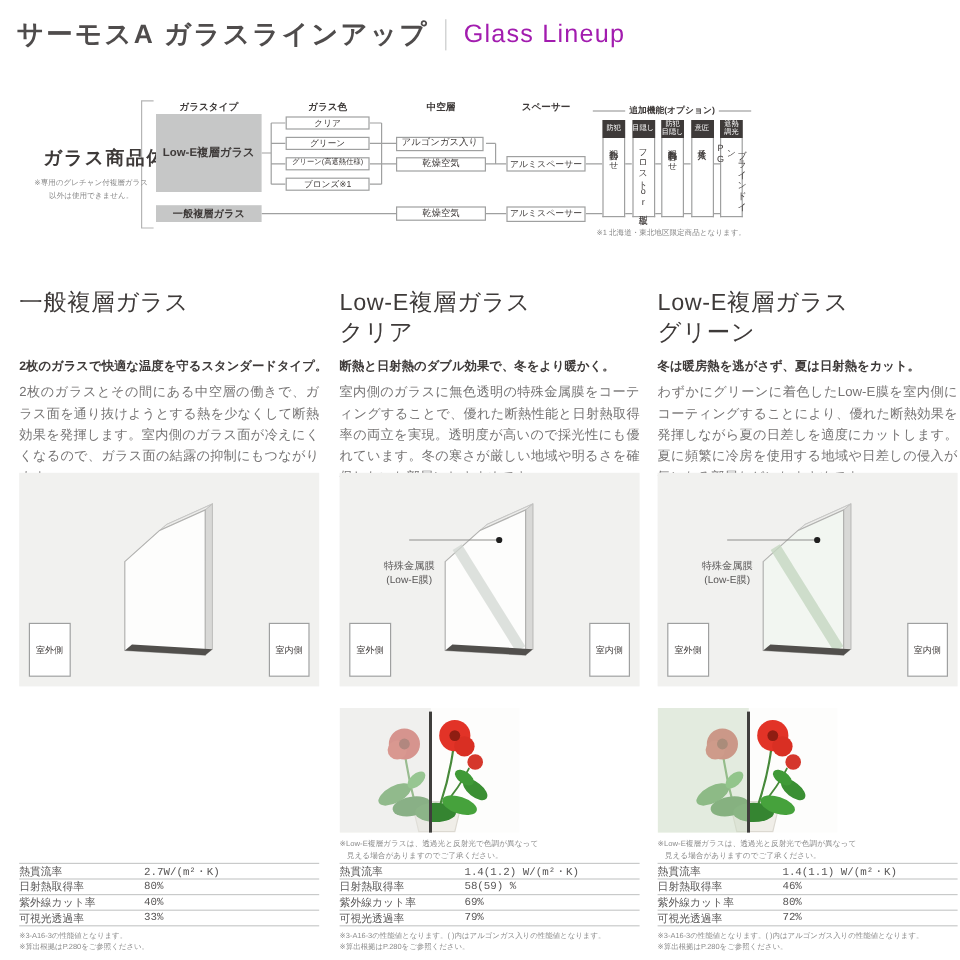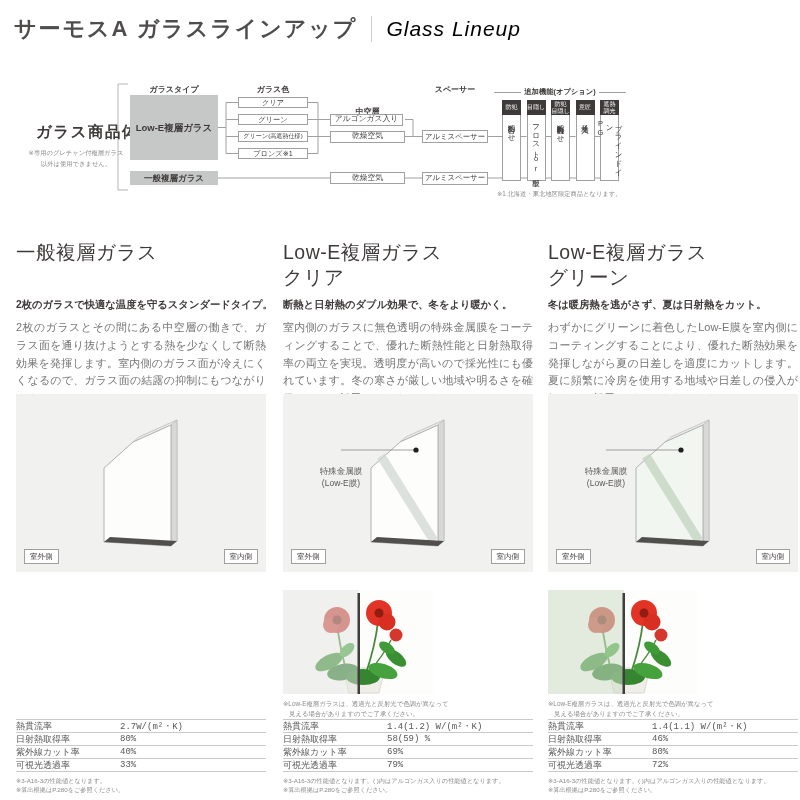--- a/index.html
+++ b/index.html
@@ -5,34 +5,34 @@
   * { margin:0; padding:0; box-sizing:border-box; }
   html,body { background:#fff; }
   .canvas {
     position:relative; width:800px; height:800px; background:#ffffff;
     font-family:"Liberation Sans","DejaVu Sans",sans-serif; color:#3e3a39; overflow:hidden;
   }
   
   .page-header { position:absolute; left:14px; top:14px; display:flex; align-items:center; gap:14px; }
   .page-header h1 { font-size:22px; font-weight:600; color:#4f4c4c; letter-spacing:2px; }
   .title-divider { width:1px; height:26px; background:#c9caca; }
-  .title-en { font-size:21px; font-weight:400; color:#000000; letter-spacing:1px;font-style:italic; }
+  .title-en { font-size:21px; font-weight:400; color:#a21caf; letter-spacing:1px; }
 
   
   .flowchart { position:absolute; left:0; top:0; width:800px; height:215px; }
   .fc-lines { position:absolute; left:0; top:80px; width:800px; height:125px; }
   .fc-lines path { fill:none; stroke:#9fa0a0; stroke-width:1; }
   .fc-lines path.bracket { stroke:#b5b5b5; }
   [data-name="fc-title"] { position:absolute; left:36px; top:122px; font-size:15.5px; font-weight:700; letter-spacing:1.5px; color:#3e3a39; }
   [data-name="fc-note"] { position:absolute; left:20px; top:148px; width:112px; font-size:6.3px; line-height:1.7; color:#898989; text-align:center; }
   [data-name="fc-note"] span { display:block; }
   .fc-header { position:absolute; top:84px; font-size:8px; font-weight:600; text-align:center; color:#3e3a39; }
   [data-name="fc-header-glass-type"] { left:134px; width:80px; }
   [data-name="fc-header-glass-color"] { left:233px; width:80px; }
-  [data-name="fc-header-air-layer"]  { left:330px; width:75px;margin-top:22px; }
+  [data-name="fc-header-air-layer"]  { left:330px; width:75px; }
   [data-name="fc-header-spacer"]     { left:415px; width:80px; }
   [data-name="fc-header-options"] { position:absolute; left:494px; top:87px; width:132px; display:flex; align-items:center; gap:3px; font-size:7.3px; font-weight:600; color:#3e3a39; }
   .fc-header-line { flex:1; height:1px; background:#9fa0a0; }
   .fc-box { position:absolute; display:flex; align-items:center; justify-content:center; background:#fff; border:1px solid #9fa0a0; color:#3e3a39; text-align:center; line-height:1.05; }
   .fc-box.gray { background:#c6c7c7; border:none; }
   [data-name="fc-glass-type-lowe"]    { left:130px; top:95px;  width:88px; height:65px; font-size:9.5px; font-weight:600; }
   [data-name="fc-glass-type-general"] { left:130px; top:171px; width:88px; height:14px; font-size:8.5px; font-weight:600; }
   .color-box { left:238px; width:70px; height:11px; font-size:7.2px; }
   [data-name="fc-color-clear"]      { top:97px;  }
   [data-name="fc-color-green"]      { top:114px; }
@@ -54,21 +54,21 @@
   
   .col { position:absolute; top:240px; width:250px; }
   .col-1 { left:16px; } .col-2 { left:283px; } .col-3 { left:548px; }
   .col-title { height:58px; font-size:19.5px; font-weight:500; color:#3e3a39; line-height:1.3; letter-spacing:0.5px; }
   .col-title span { display:block; }
   .col-lead { height:21px; font-size:10.3px; font-weight:700; color:#3e3a39; white-space:nowrap; }
   .col-body { height:75px; font-size:11px; line-height:1.62; color:#767474; text-align:justify; }
   .glass-panel { position:relative; height:178px; background:#f1f1ef; }
   .glass-svg { position:absolute; inset:0; }
   .glass-svg text { font-size:8.5px; fill:#595757; }
-  .side-label { position:absolute; bottom:8px; background:#fff; border:1px solid #9fa0a0; font-size:7.5px; padding:2px 5px; color:#3e3a39; line-height:1.2; }
+  .side-label { position:absolute; bottom:8px; background:#fff; border:1px solid #9fa0a0; font-size:7.5px; padding:17px 5px; color:#3e3a39; line-height:1.2; }
   .side-label.out { left:8px; } .side-label.in { right:8px; }
   .photo-area { height:104px; margin-top:18px; }
   .photo-note { margin-top:5px; height:16px; font-size:6.4px; line-height:1.5; color:#8a8a8a; }
   .photo-note span { display:block; }
   .photo-note .l2 { padding-left:6px; }
   .spec-block { margin-top:4px; }
   .spec-rows { border-bottom:1px solid #c9caca;font-family:Liberation Mono, monospace; }
   .spec-row { position:relative; height:13px; border-top:1px solid #c9caca; font-size:9px; color:#595757; display:flex; align-items:center; }
   .spec-value { position:absolute; left:104px; }
   .spec-notes { margin-top:4px; font-size:6.2px; line-height:1.5; color:#8a8a8a; }

